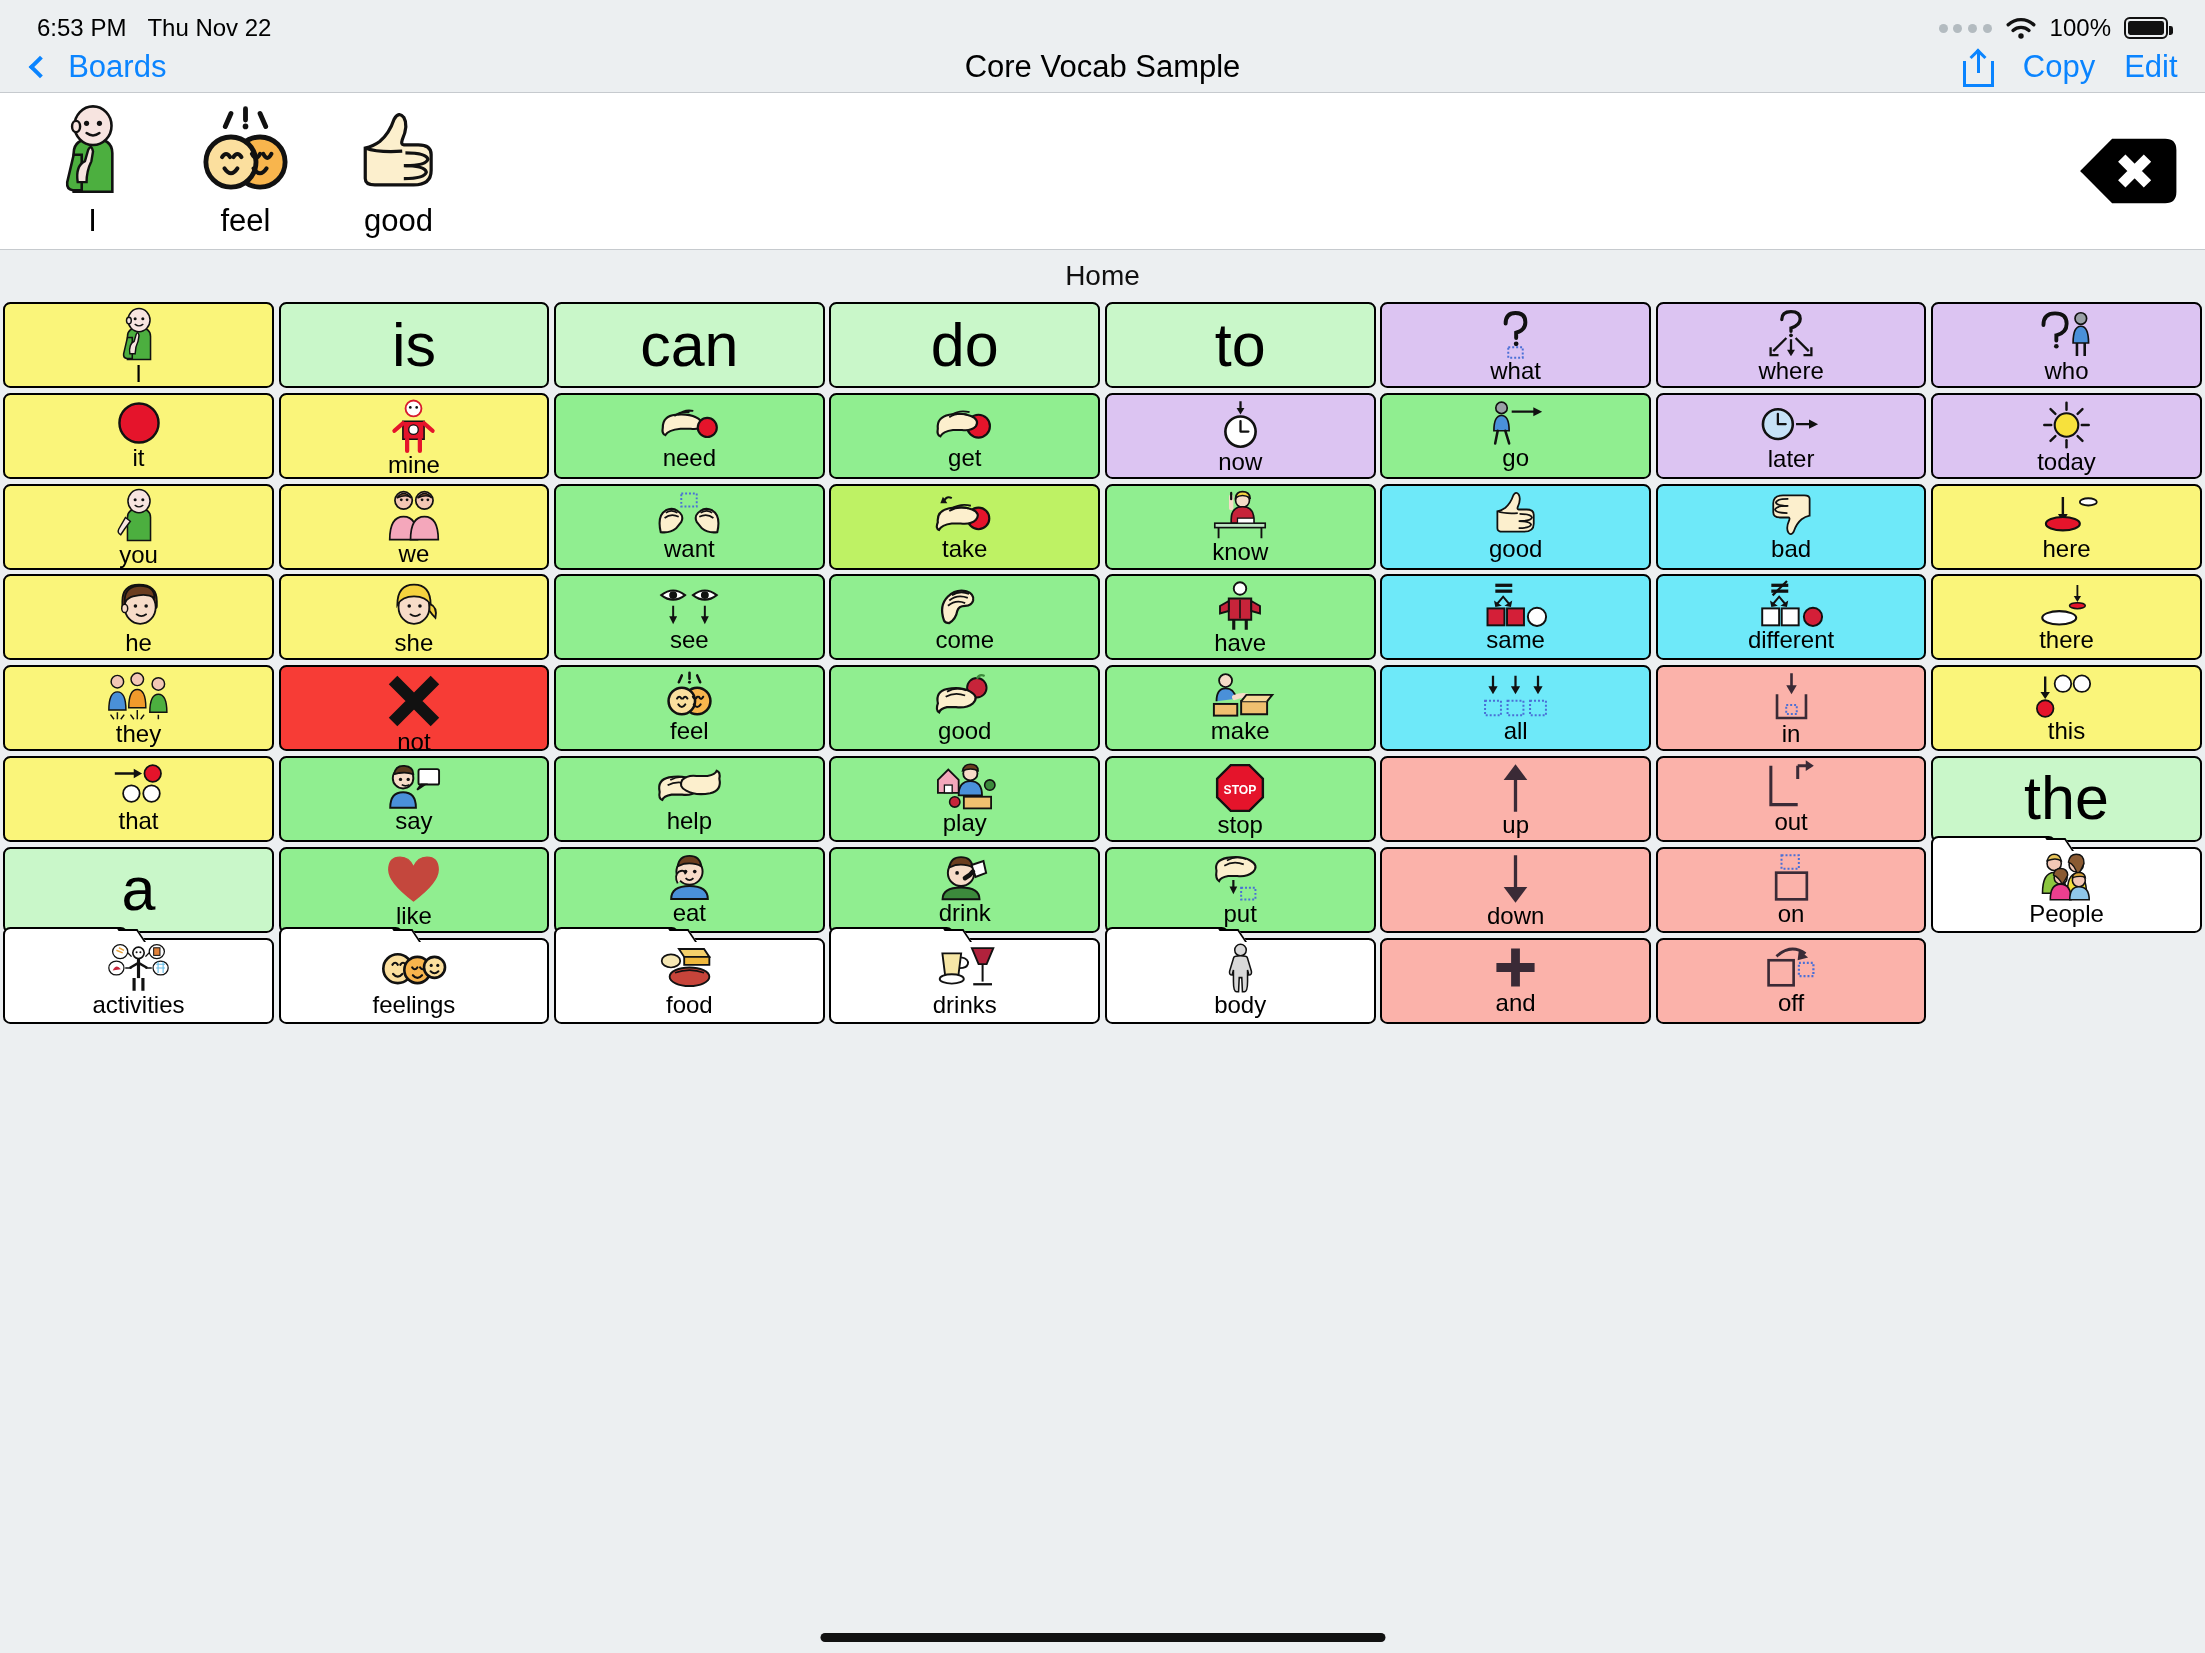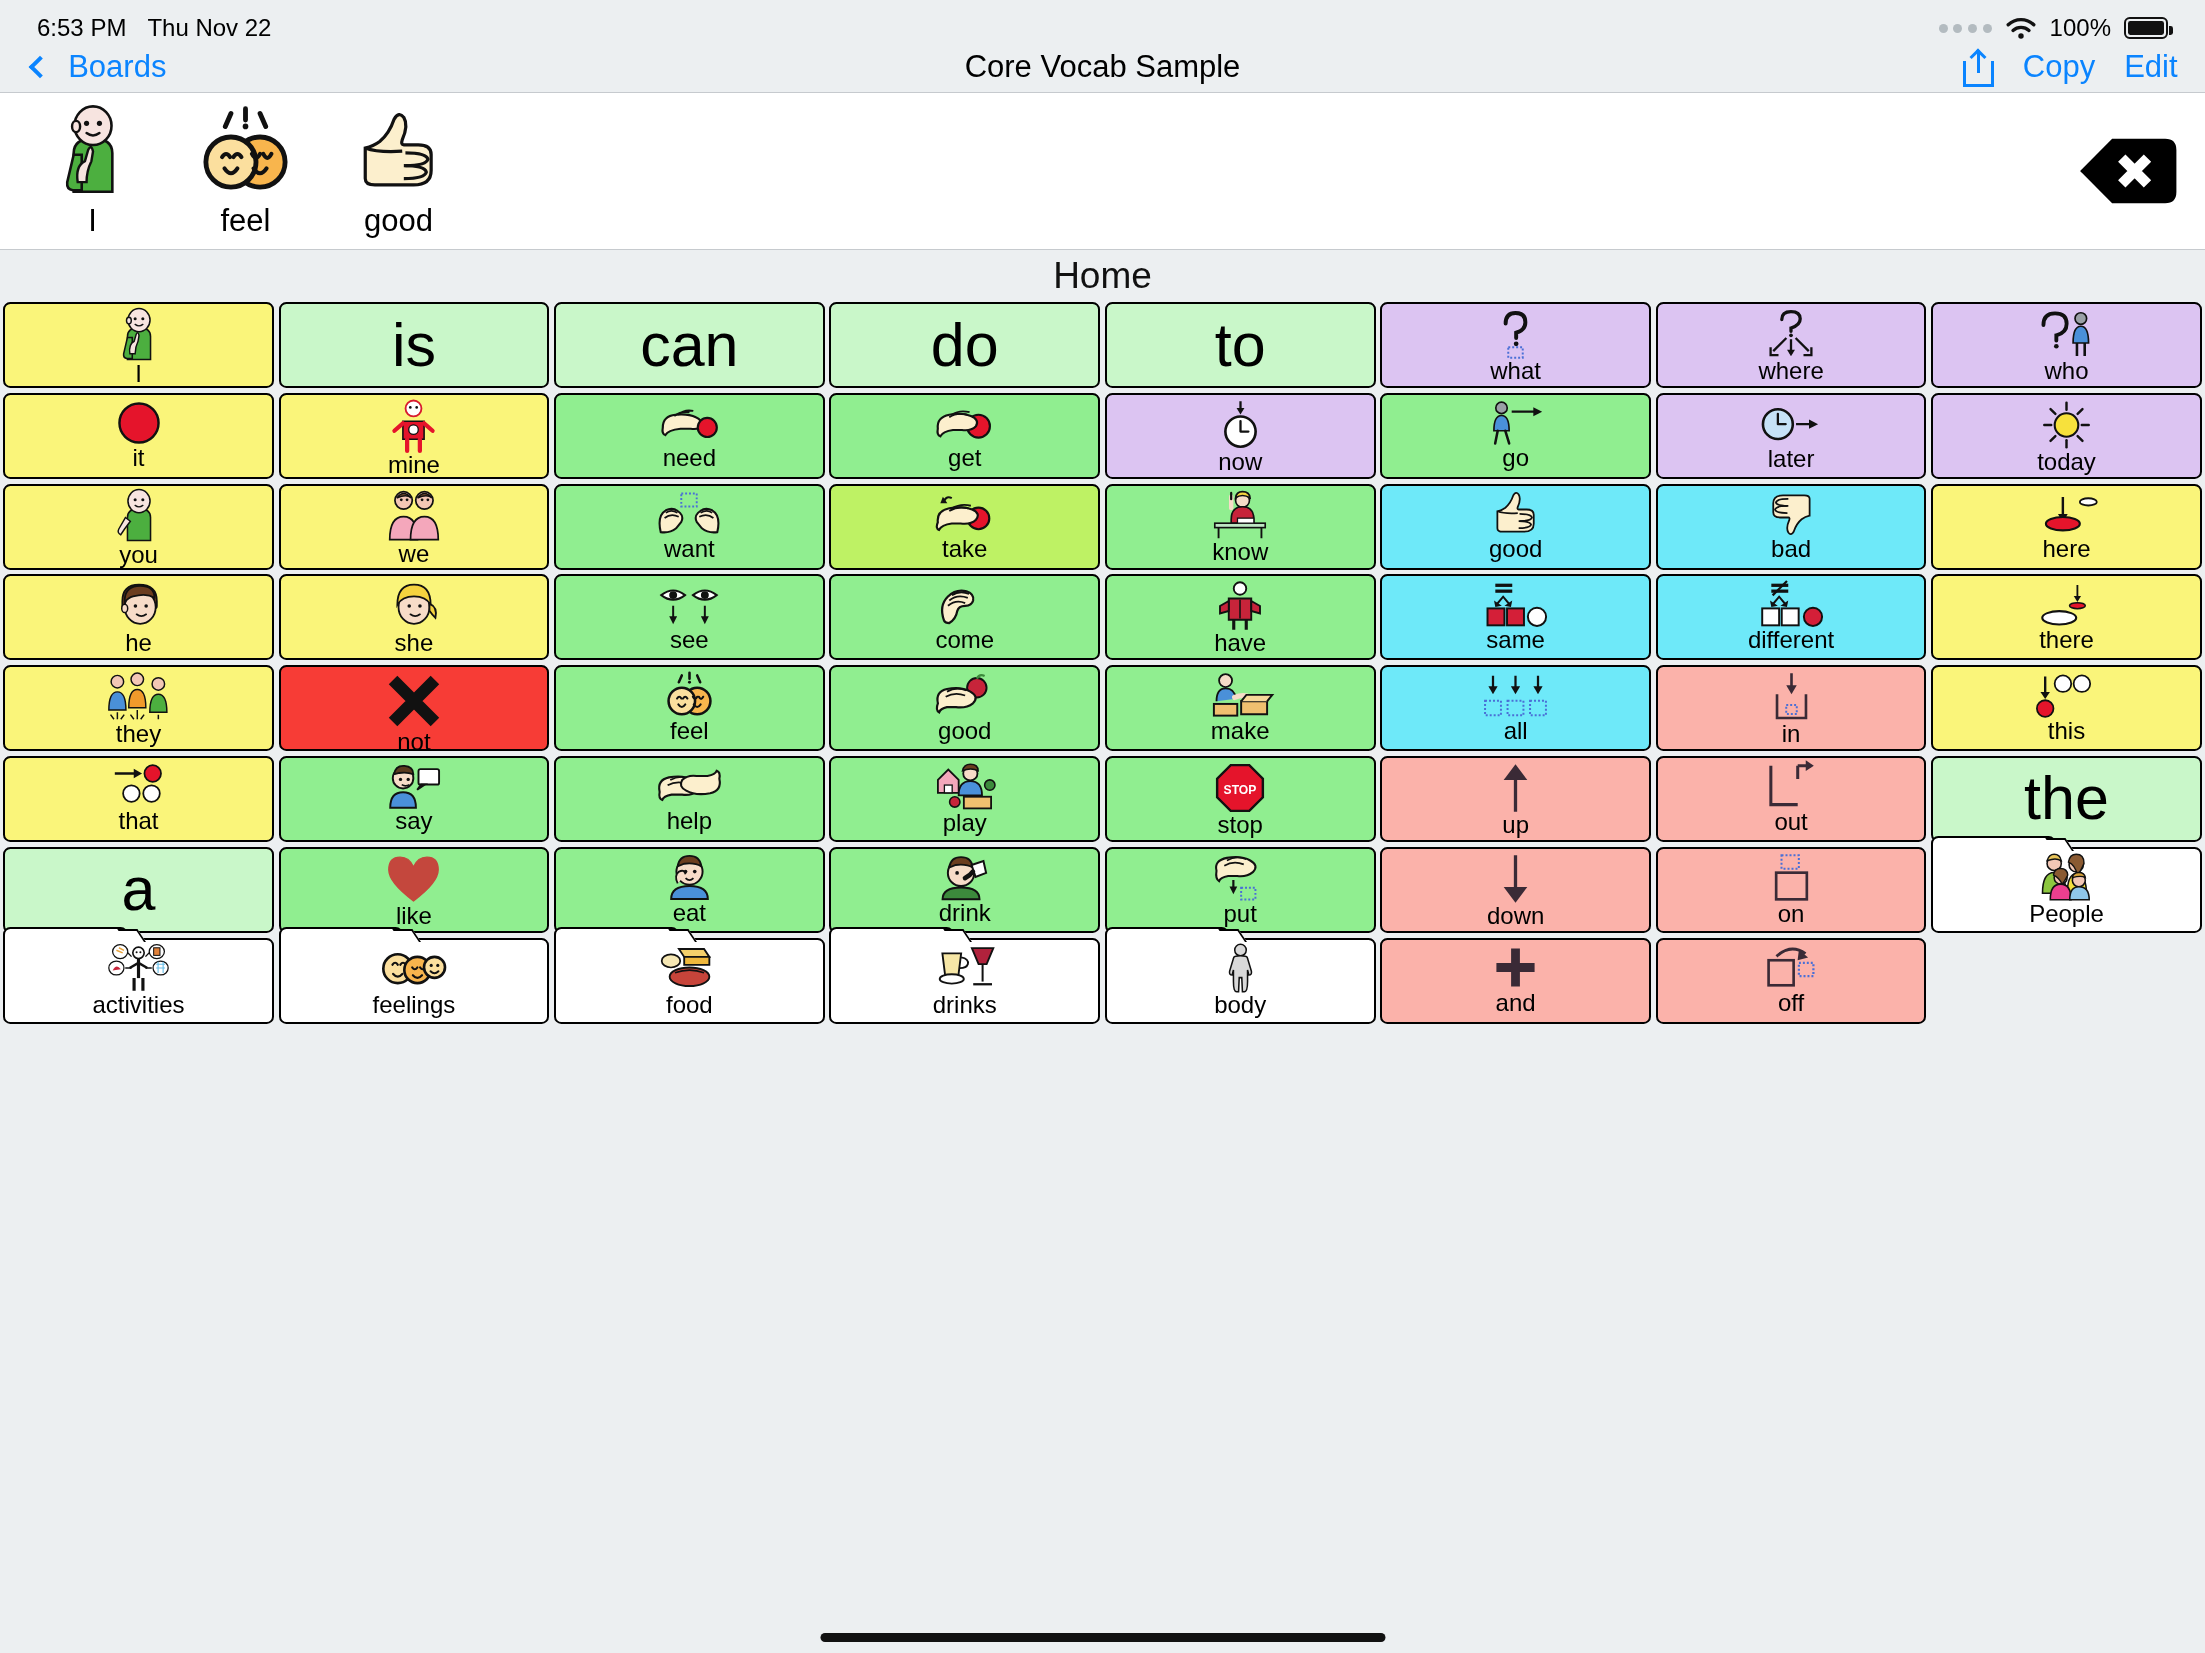--- a/index.html
+++ b/index.html
@@ -56,21 +56,21 @@
   }
   .msg-item { width: 153px; height: 100%; display: flex; flex-direction: column;
               align-items: center; justify-content: center; cursor: pointer; }
   .msg-sym { height: 90px; display: flex; align-items: center; justify-content: center; }
   .msg-label { font-size: 31px; color: #000; margin-top: 8px; line-height: 1; }
   #delete-button { position: absolute; right: 27.4px; top: 50%; transform: translateY(-50%);
                    width: 98px; height: 68px; cursor: pointer; }
 
   
   #board-name-bar { height: 52px; display: flex; align-items: center; justify-content: center;
-                    font-size: 37px; color: #111; background: #eceff1; }
+                    font-size: 28px; color: #111; background: #eceff1; }
 
   
   #grid { padding: 0 3.2px 0 3.2px; display: grid;
           grid-template-columns: repeat(8, 1fr);
           grid-auto-rows: 86px;
           gap: 4.8px; }
   .cell {
     border: 2.4px solid #000; border-radius: 7.3px;
     position: relative; display: flex; flex-direction: column;
     align-items: center; justify-content: flex-start;

